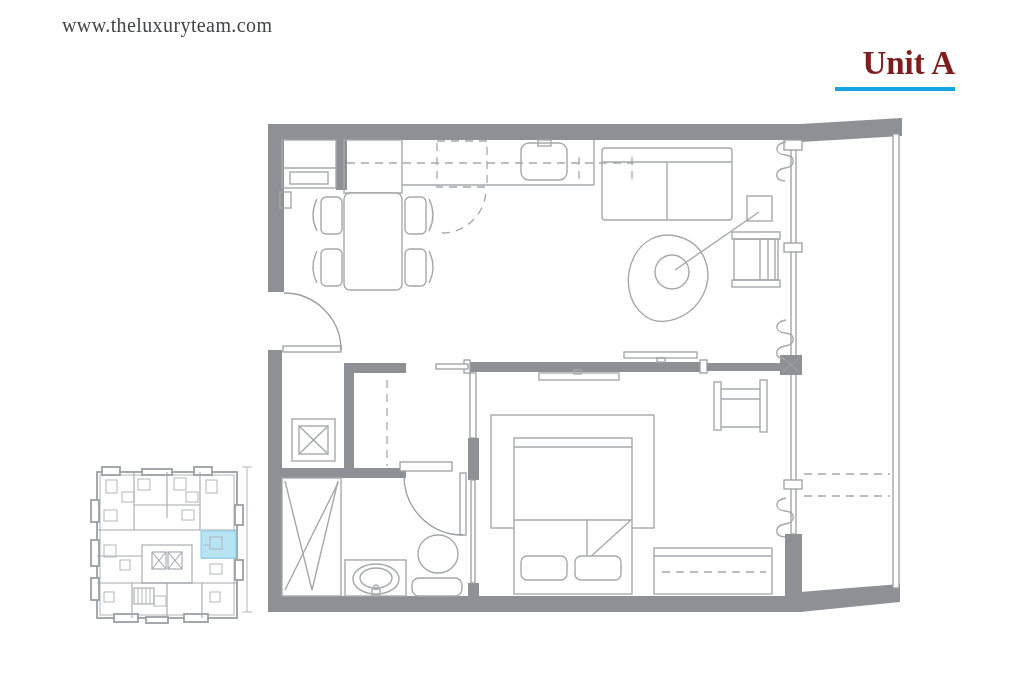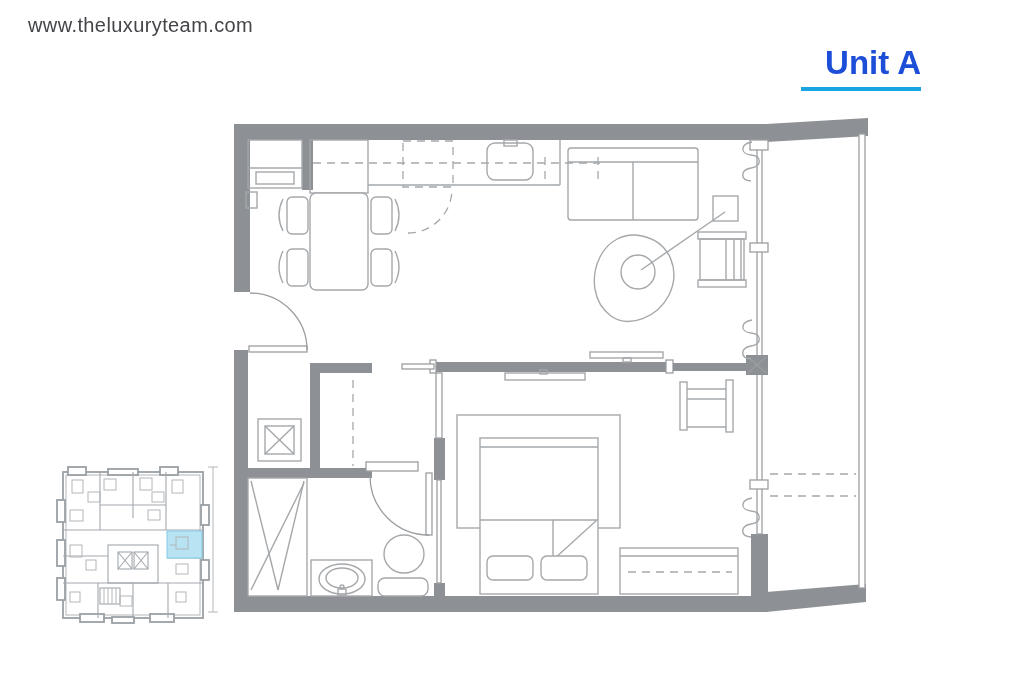--- a/index.html
+++ b/index.html
@@ -1,20 +1,20 @@
 <!DOCTYPE html>
 <html><head>
 <meta charset="utf-8">
 <style>
   html,body{margin:0;padding:0;background:#ffffff;}
   .stage{position:relative;width:978px;height:679px;background:#ffffff;overflow:hidden;
-         font-family:Liberation Sans, sans-serif;}
+         font-family:Liberation Serif, serif;margin-left:34px;}
   .site-url{position:absolute;left:28px;top:14px;font-size:20px;letter-spacing:.4px;color:#434548;}
   .unit-card{position:absolute;top:46px;right:57px;width:160px;text-align:right;}
-  .unit-title{font-size:33px;font-weight:bold;color:#1d4ed8;line-height:1.05;}
+  .unit-title{font-size:33px;font-weight:bold;color:#7f1d1d;line-height:1.05;}
   .unit-underline{height:4px;width:120px;margin:6px 0 0 auto;background:#18a3e2;}
   .unit-area{margin-top:7px;font-size:18px;font-weight:bold;color:#a9dcf0;letter-spacing:.3px;}
   svg{position:absolute;left:0;top:0;}
   .wall{fill:#8d9094;stroke:none;}
   .fw{fill:#ffffff;stroke:#9b9ea1;stroke-width:1.3;}            
   .fur{fill:none;stroke:#a5a8ab;stroke-width:1.4;}              
   .furw{fill:#ffffff;stroke:#a5a8ab;stroke-width:1.4;}
   .dash{fill:none;stroke:#a5a8ab;stroke-width:1.3;stroke-dasharray:8 6;}
   .thin{fill:none;stroke:#9b9ea1;stroke-width:1.3;}
   .kp{stroke:#9aa0a5;fill:#ffffff;stroke-width:1.8;}

